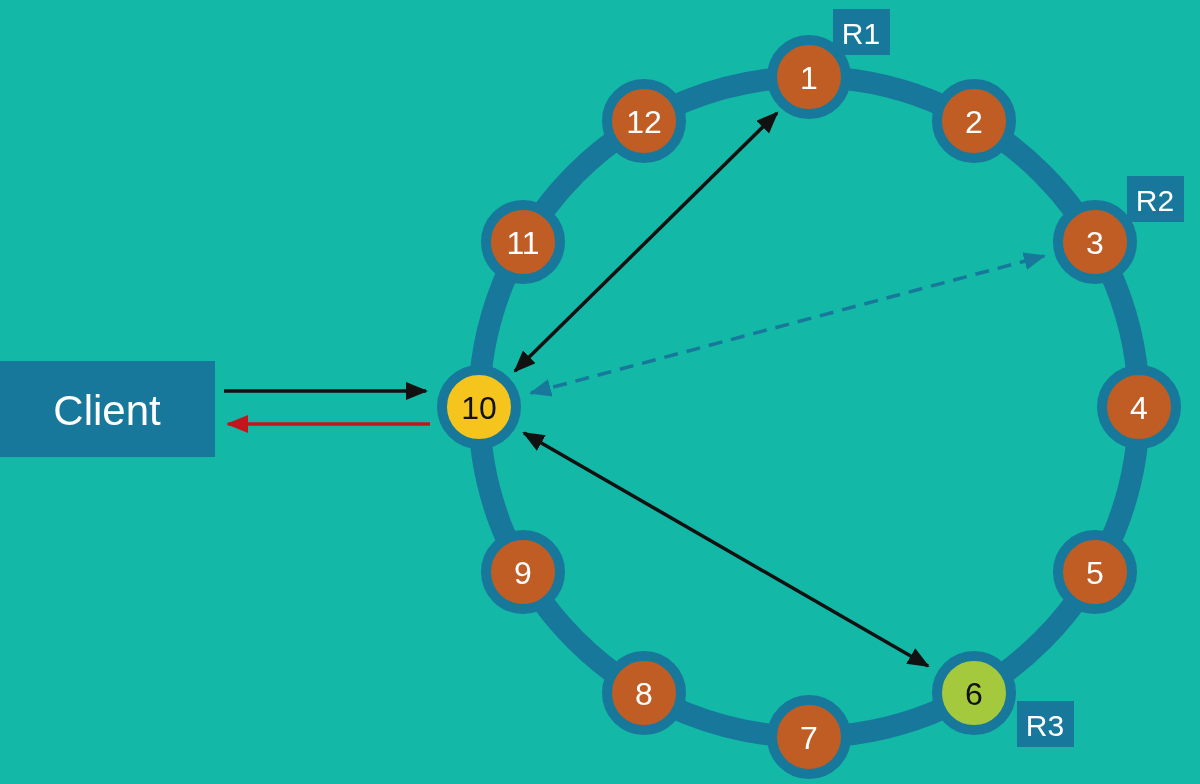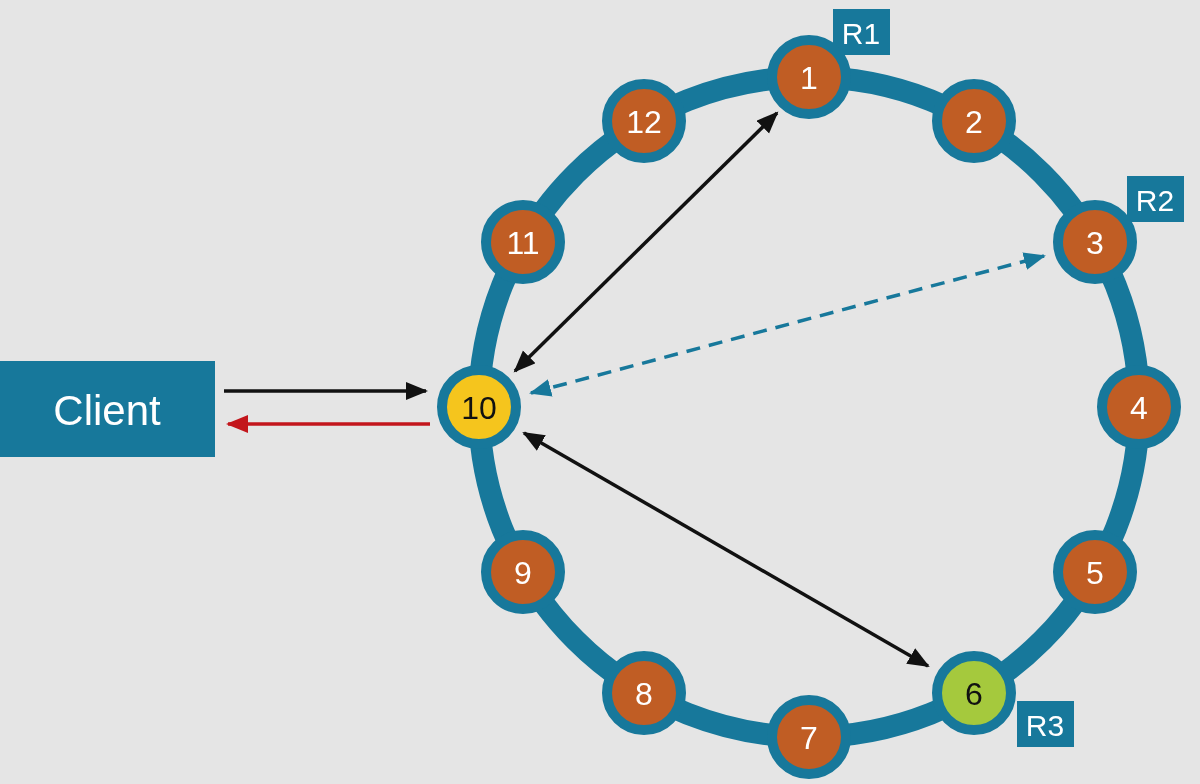--- a/index.html
+++ b/index.html
@@ -1,20 +1,20 @@
 <!DOCTYPE html>
 <html style="--ring: #17789B; --node: #C05D24; --coordinator: #F5C51D; --replica-green: #A5C93D; --client-box: #17789B; --arrow: #111111; --arrow-red: #C3161C; --arrow-dashed: #17789B;"><head>
 <meta charset="utf-8">
 <style>
   html, body { margin: 0; padding: 0; background: #ffffff; }
   .stage {
     position: relative;
     width: 1200px;
     height: 784px;
-    background: #e5e5e5;
+    background: #14b8a6;
     font-family: "Liberation Sans", sans-serif;
     overflow: hidden;
   }
   svg { display: block; }
 
   .ring-path {
     fill: none;
     stroke: var(--ring, #17789B);
     stroke-width: 22;
   }

